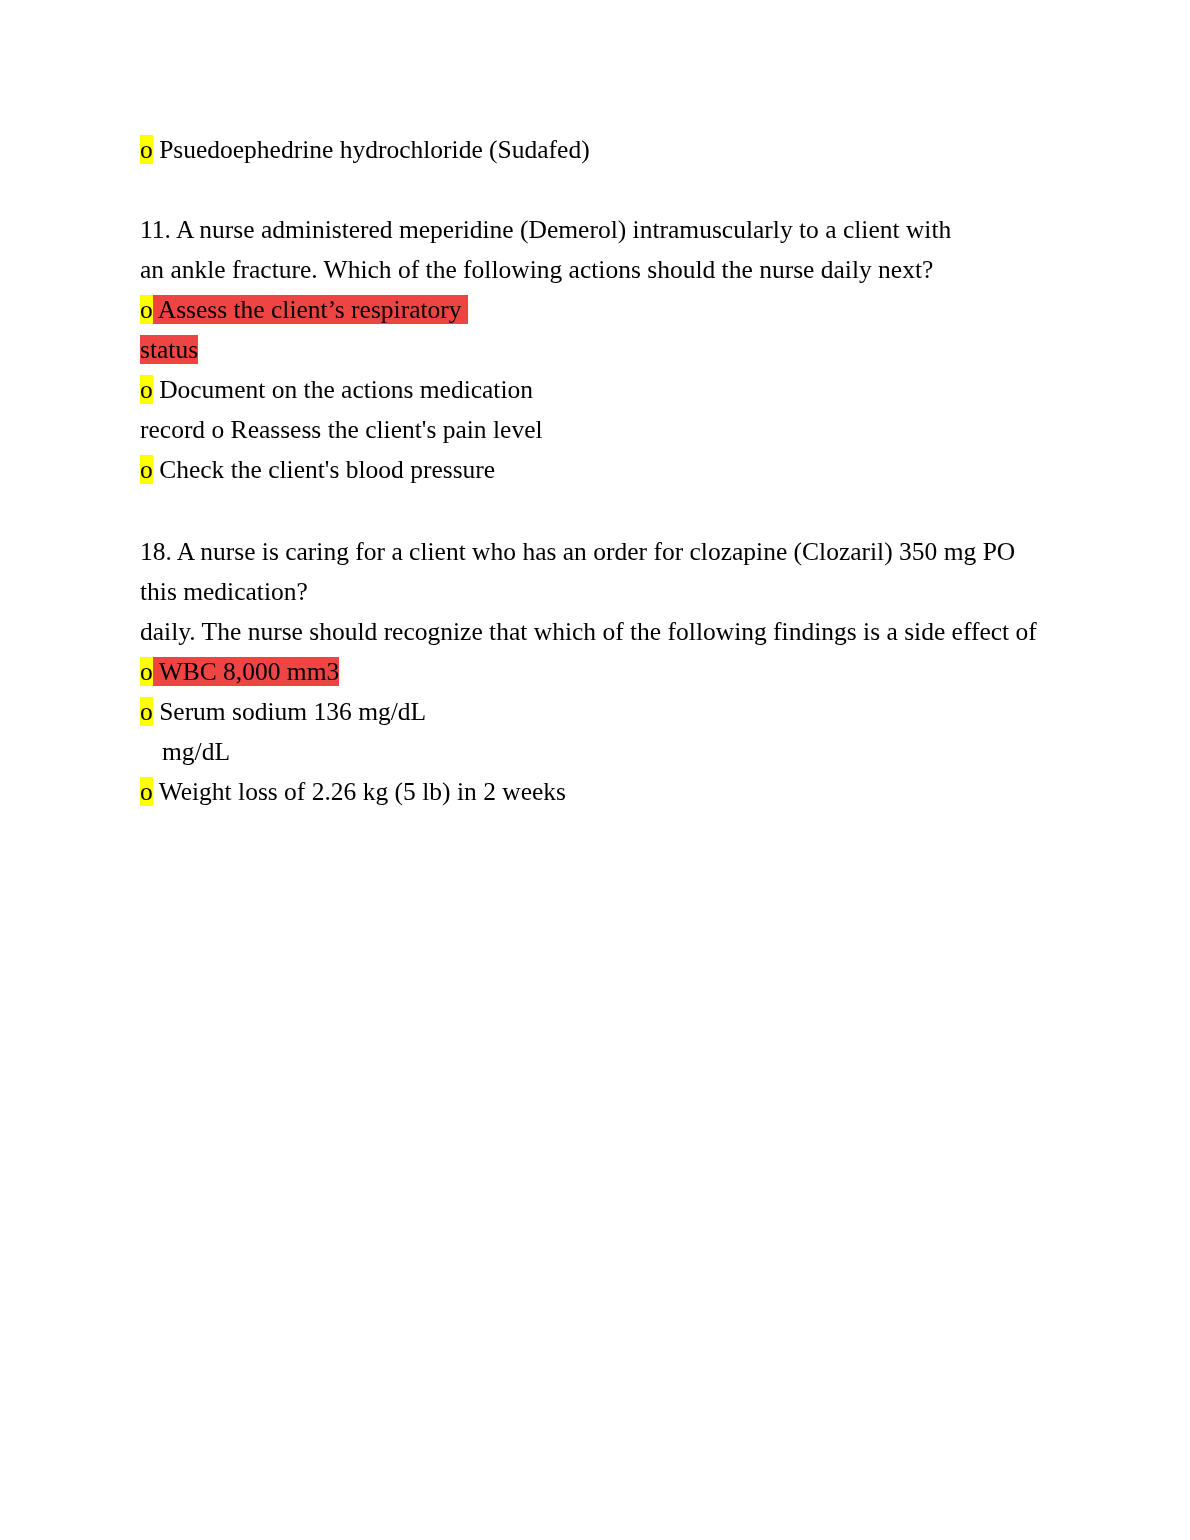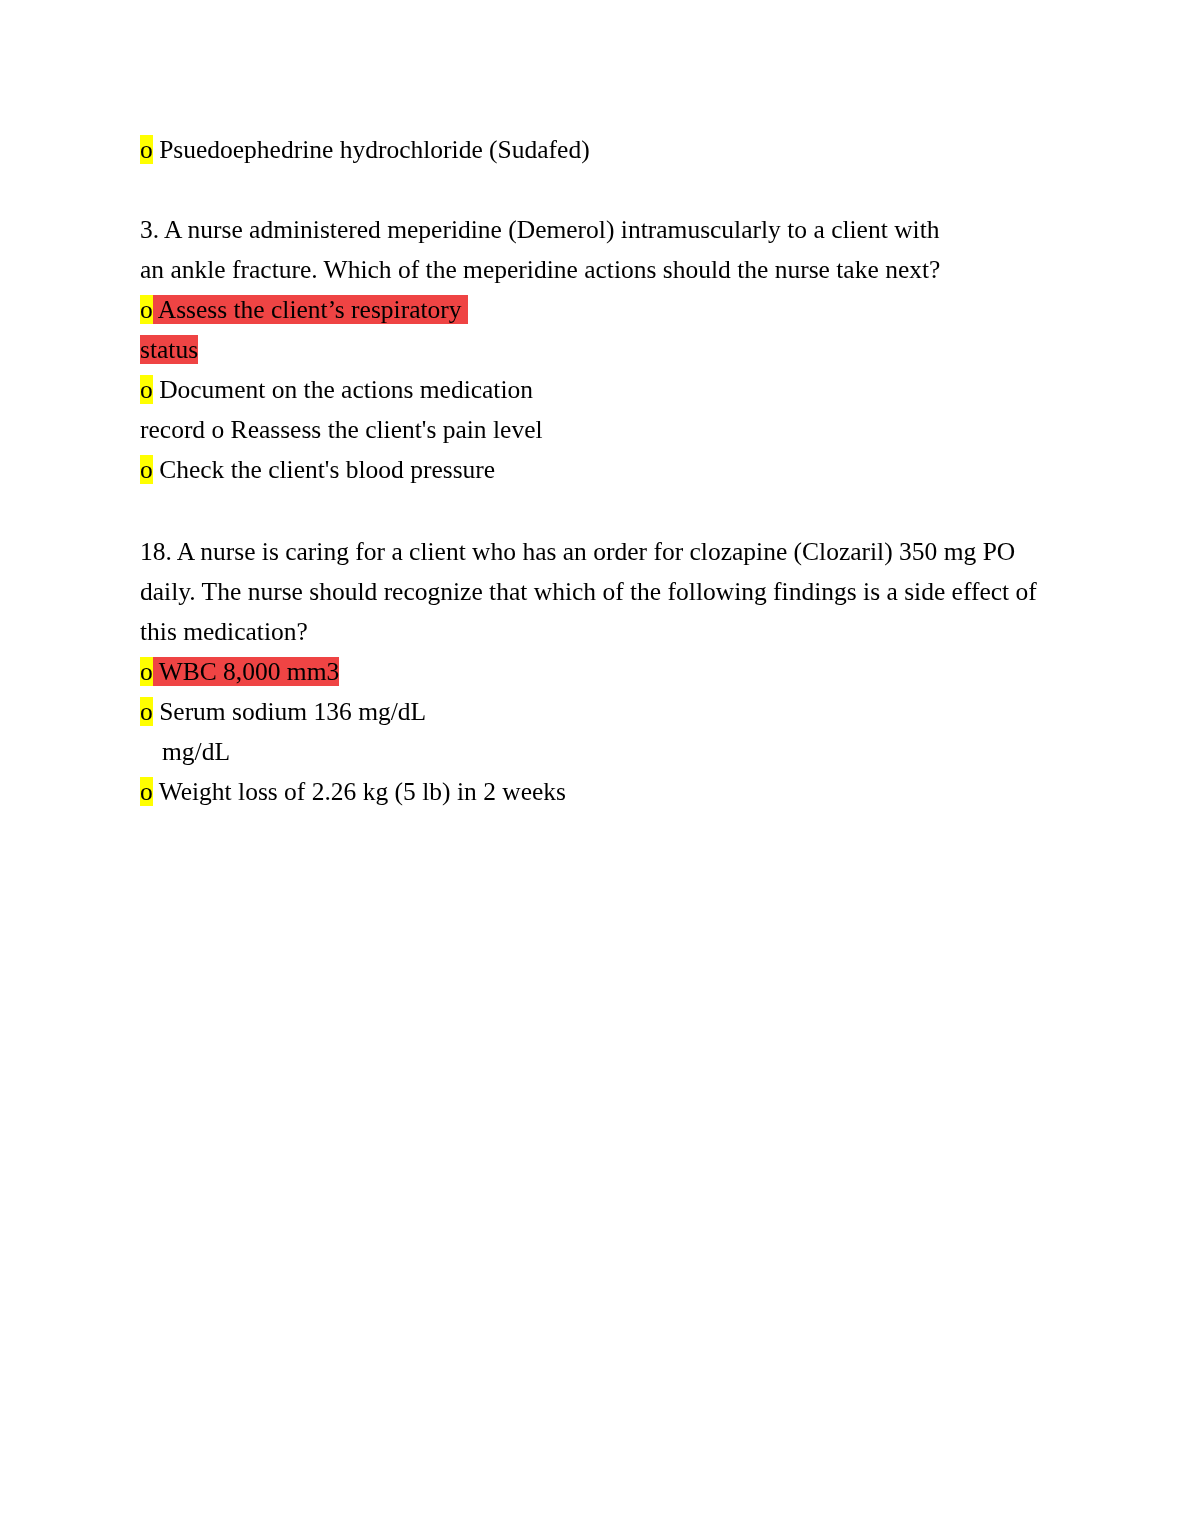--- a/index.html
+++ b/index.html
@@ -52,36 +52,36 @@
 </head>
 <body>
 
 <div class="page">
   <div class="content">
 
     <div class="line"><span class="bullet">o</span><span> Psuedoephedrine hydrochloride (Sudafed)</span></div>
 
     <div class="gap-sm"></div>
 
-    <div class="para">3. A nurse administered meperidine (Demerol) intramuscularly to a client with</div>
-    <div class="para">an ankle fracture. Which of the meperidine actions should the nurse take next?</div>
+    <div class="para">11. A nurse administered meperidine (Demerol) intramuscularly to a client with</div>
+    <div class="para">an ankle fracture. Which of the following actions should the nurse daily next?</div>
 
     <div class="line"><span class="bullet">o</span><span class="hl"> Assess the client’s respiratory </span></div>
     <div class="line"><span class="hl">status</span></div>
 
     <div class="line"><span class="bullet">o</span><span> Document on the actions medication</span></div>
     <div class="line"><span>record o Reassess the client's pain level</span></div>
 
     <div class="line"><span class="bullet">o</span><span> Check the client's blood pressure</span></div>
 
     <div class="gap-md"></div>
 
     <div class="para">18. A nurse is caring for a client who has an order for clozapine (Clozaril) 350 mg PO</div>
+    <div class="para">this medication?</div>
     <div class="para">daily. The nurse should recognize that which of the following findings is a side effect of</div>
-    <div class="para">this medication?</div>
 
     <div class="line"><span class="bullet">o</span><span class="hl"> WBC 8,000 mm3</span></div>
 
     <div class="line"><span class="bullet">o</span><span> Serum sodium 136 mg/dL</span></div>
 
     <div class="line indent-sub"><span>mg/dL</span></div>
 
     <div class="line"><span class="bullet">o</span><span> Weight loss of 2.26 kg (5 lb) in 2 weeks</span></div>
 
   </div>

